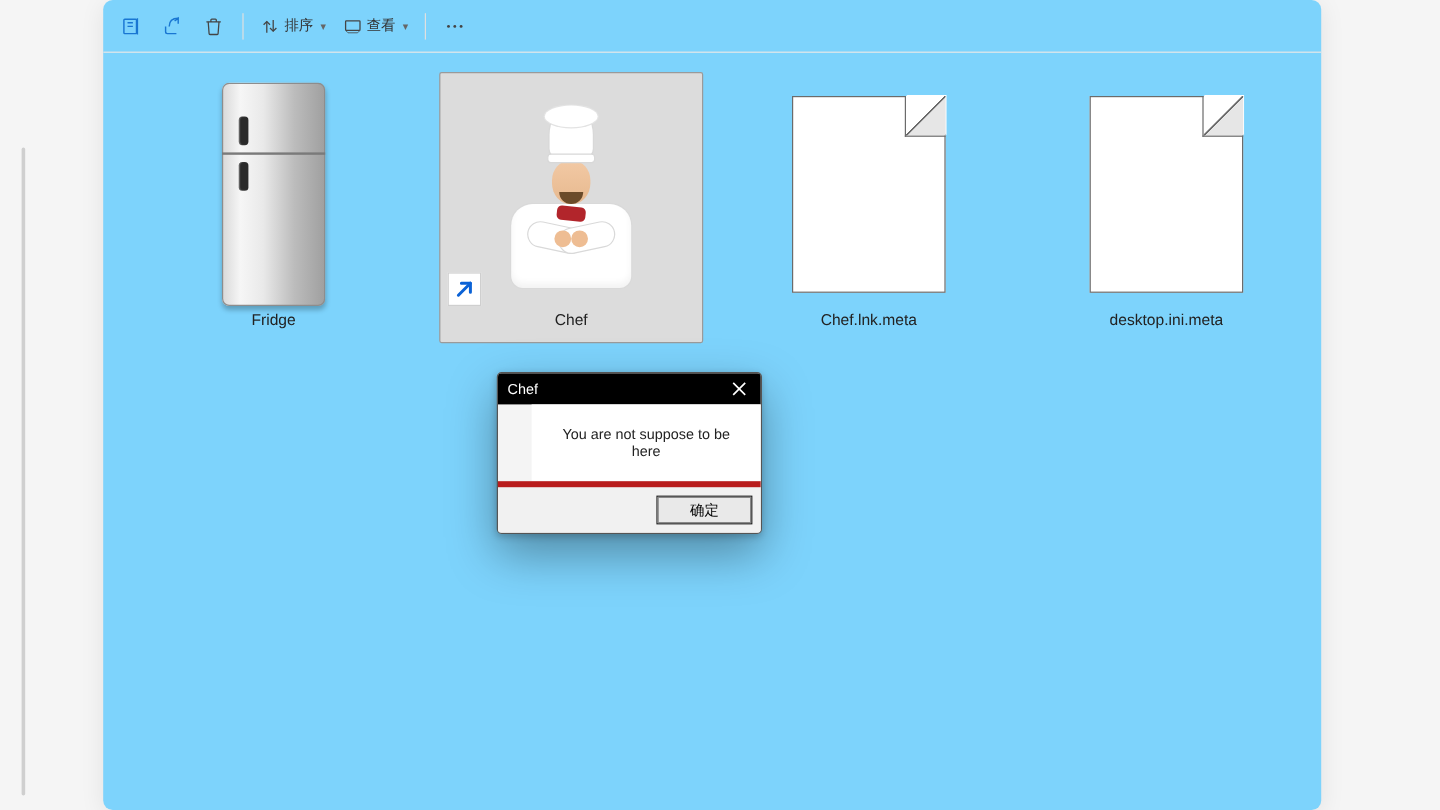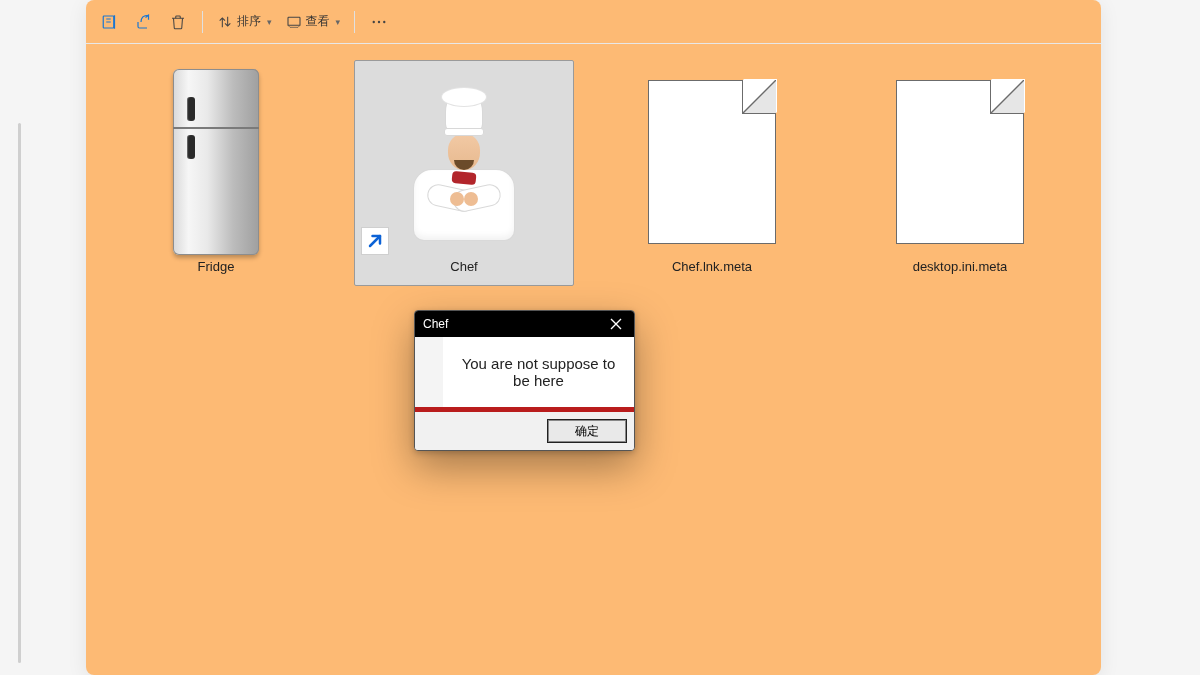--- a/index.html
+++ b/index.html
@@ -12,21 +12,21 @@
     height: 675px;
     overflow: hidden;
     position: relative;
   }
   .window {
     position: absolute;
     left: 86px;
     top: 0;
     width: 1015px;
     height: 675px;
-    background: #fdba74;
+    background: #7dd3fc;
     border-radius: 8px;
     box-shadow: 0 4px 20px rgba(0,0,0,0.08);
     overflow: hidden;
   }
   .toolbar {
     height: 44px;
     display: flex;
     align-items: center;
     padding: 0 8px;
     border-bottom: 1px solid #e8e8e8;
@@ -62,21 +62,21 @@
     background: #cfcfcf;
     border-radius: 2px;
   }
 
   .content {
     position: absolute;
     left: 0;
     top: 44px;
     right: 0;
     bottom: 0;
-    padding: 16px 20px;
+    padding: 16px 32px;
   }
   .grid {
     display: grid;
     grid-template-columns: repeat(4, 220px);
     column-gap: 28px;
     row-gap: 12px;
   }
   .item {
     width: 220px;
     height: 226px;
@@ -295,21 +295,21 @@
     font-size: 12px;
   }
   .dlg-close {
     width: 20px; height: 20px;
     display:flex;align-items:center;justify-content:center;
     color:#fff;
   }
   .dlg-body {
     background: #fff;
     padding: 18px 12px;
-    font-size: 15px;
+    font-size: 12px;
     color: #222;
     text-align: center;
     margin-left: 28px;
   }
   .dlg-footer {
     background: #f1f1f1;
     padding: 8px;
     display: flex;
     justify-content: flex-end;
     border-top: 5px solid #b91c1c;

